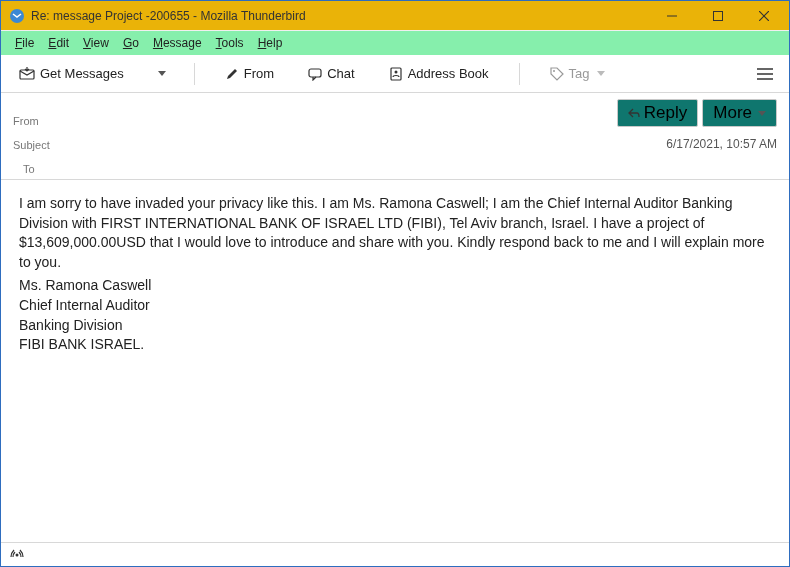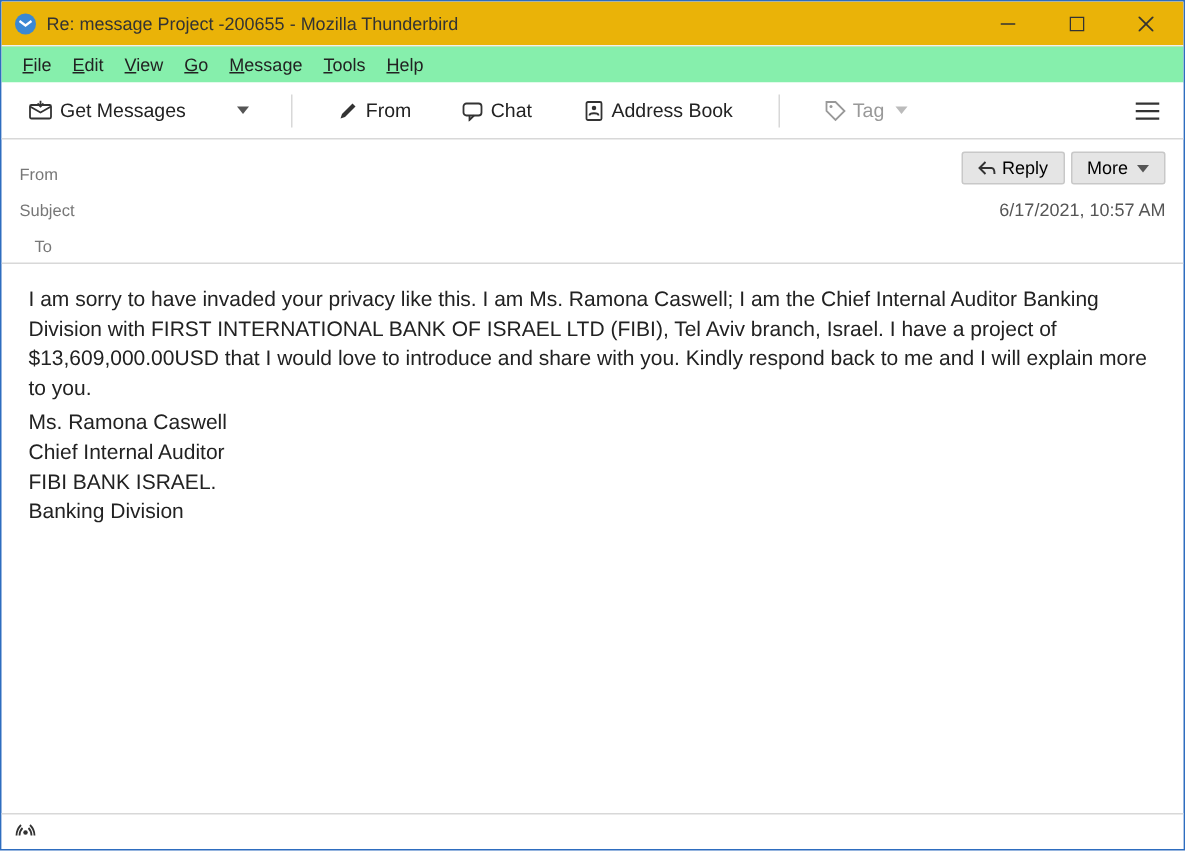--- a/index.html
+++ b/index.html
@@ -102,22 +102,22 @@
 .header-actions {
   display: flex;
   gap: 4px;
   margin-left: auto;
 }
 .hdr-btn {
   display: flex;
   align-items: center;
   gap: 4px;
   padding: 3px 10px;
-  font-size: 12px;
-  background: #e5e5e5;
+  font-size: 17px;
+  background: #0f766e;
   border: 1px solid #c8c8c8;
   border-radius: 2px;
 }
 .timestamp {
   font-size: 12px;
   color: #555;
   margin-left: auto;
 }
 
 .body-area {
@@ -287,22 +287,22 @@
     <span class="header-label" style="width:38px;">To</span>
     <span class="header-value"></span>
   </div>
 </div>
 
 <div class="body-area">
   <p>I am sorry to have invaded your privacy like this. I am Ms. Ramona Caswell; I am the Chief Internal Auditor Banking Division with FIRST INTERNATIONAL BANK OF ISRAEL LTD (FIBI), Tel Aviv branch, Israel. I have a project of $13,609,000.00USD that I would love to introduce and share with you. Kindly respond back to me and I will explain more to you.</p>
   <div>
     <span class="sig-line">Ms. Ramona Caswell</span>
     <span class="sig-line">Chief Internal Auditor</span>
+    <span class="sig-line">Banking Division</span>
     <span class="sig-line">FIBI BANK ISRAEL.</span>
-    <span class="sig-line">Banking Division</span>
   </div>
 </div>
 
 <div class="statusbar">
   <span class="clickable">
     <svg width="16" height="12" viewBox="0 0 16 12">
         <path d="M2 6 C2 3 4 1 4 1 M0 6 C0 2 3 -1 3 -1" fill="none" stroke="#333" stroke-width="1.2" transform="translate(2,2)"></path>
         <path d="M2 6 C2 3 4 1 4 1 M0 6 C0 2 3 -1 3 -1" fill="none" stroke="#333" stroke-width="1.2" transform="translate(14,2) scale(-1,1)"></path>
         <circle cx="8" cy="6" r="1.5" fill="#333"></circle>
       </svg>

